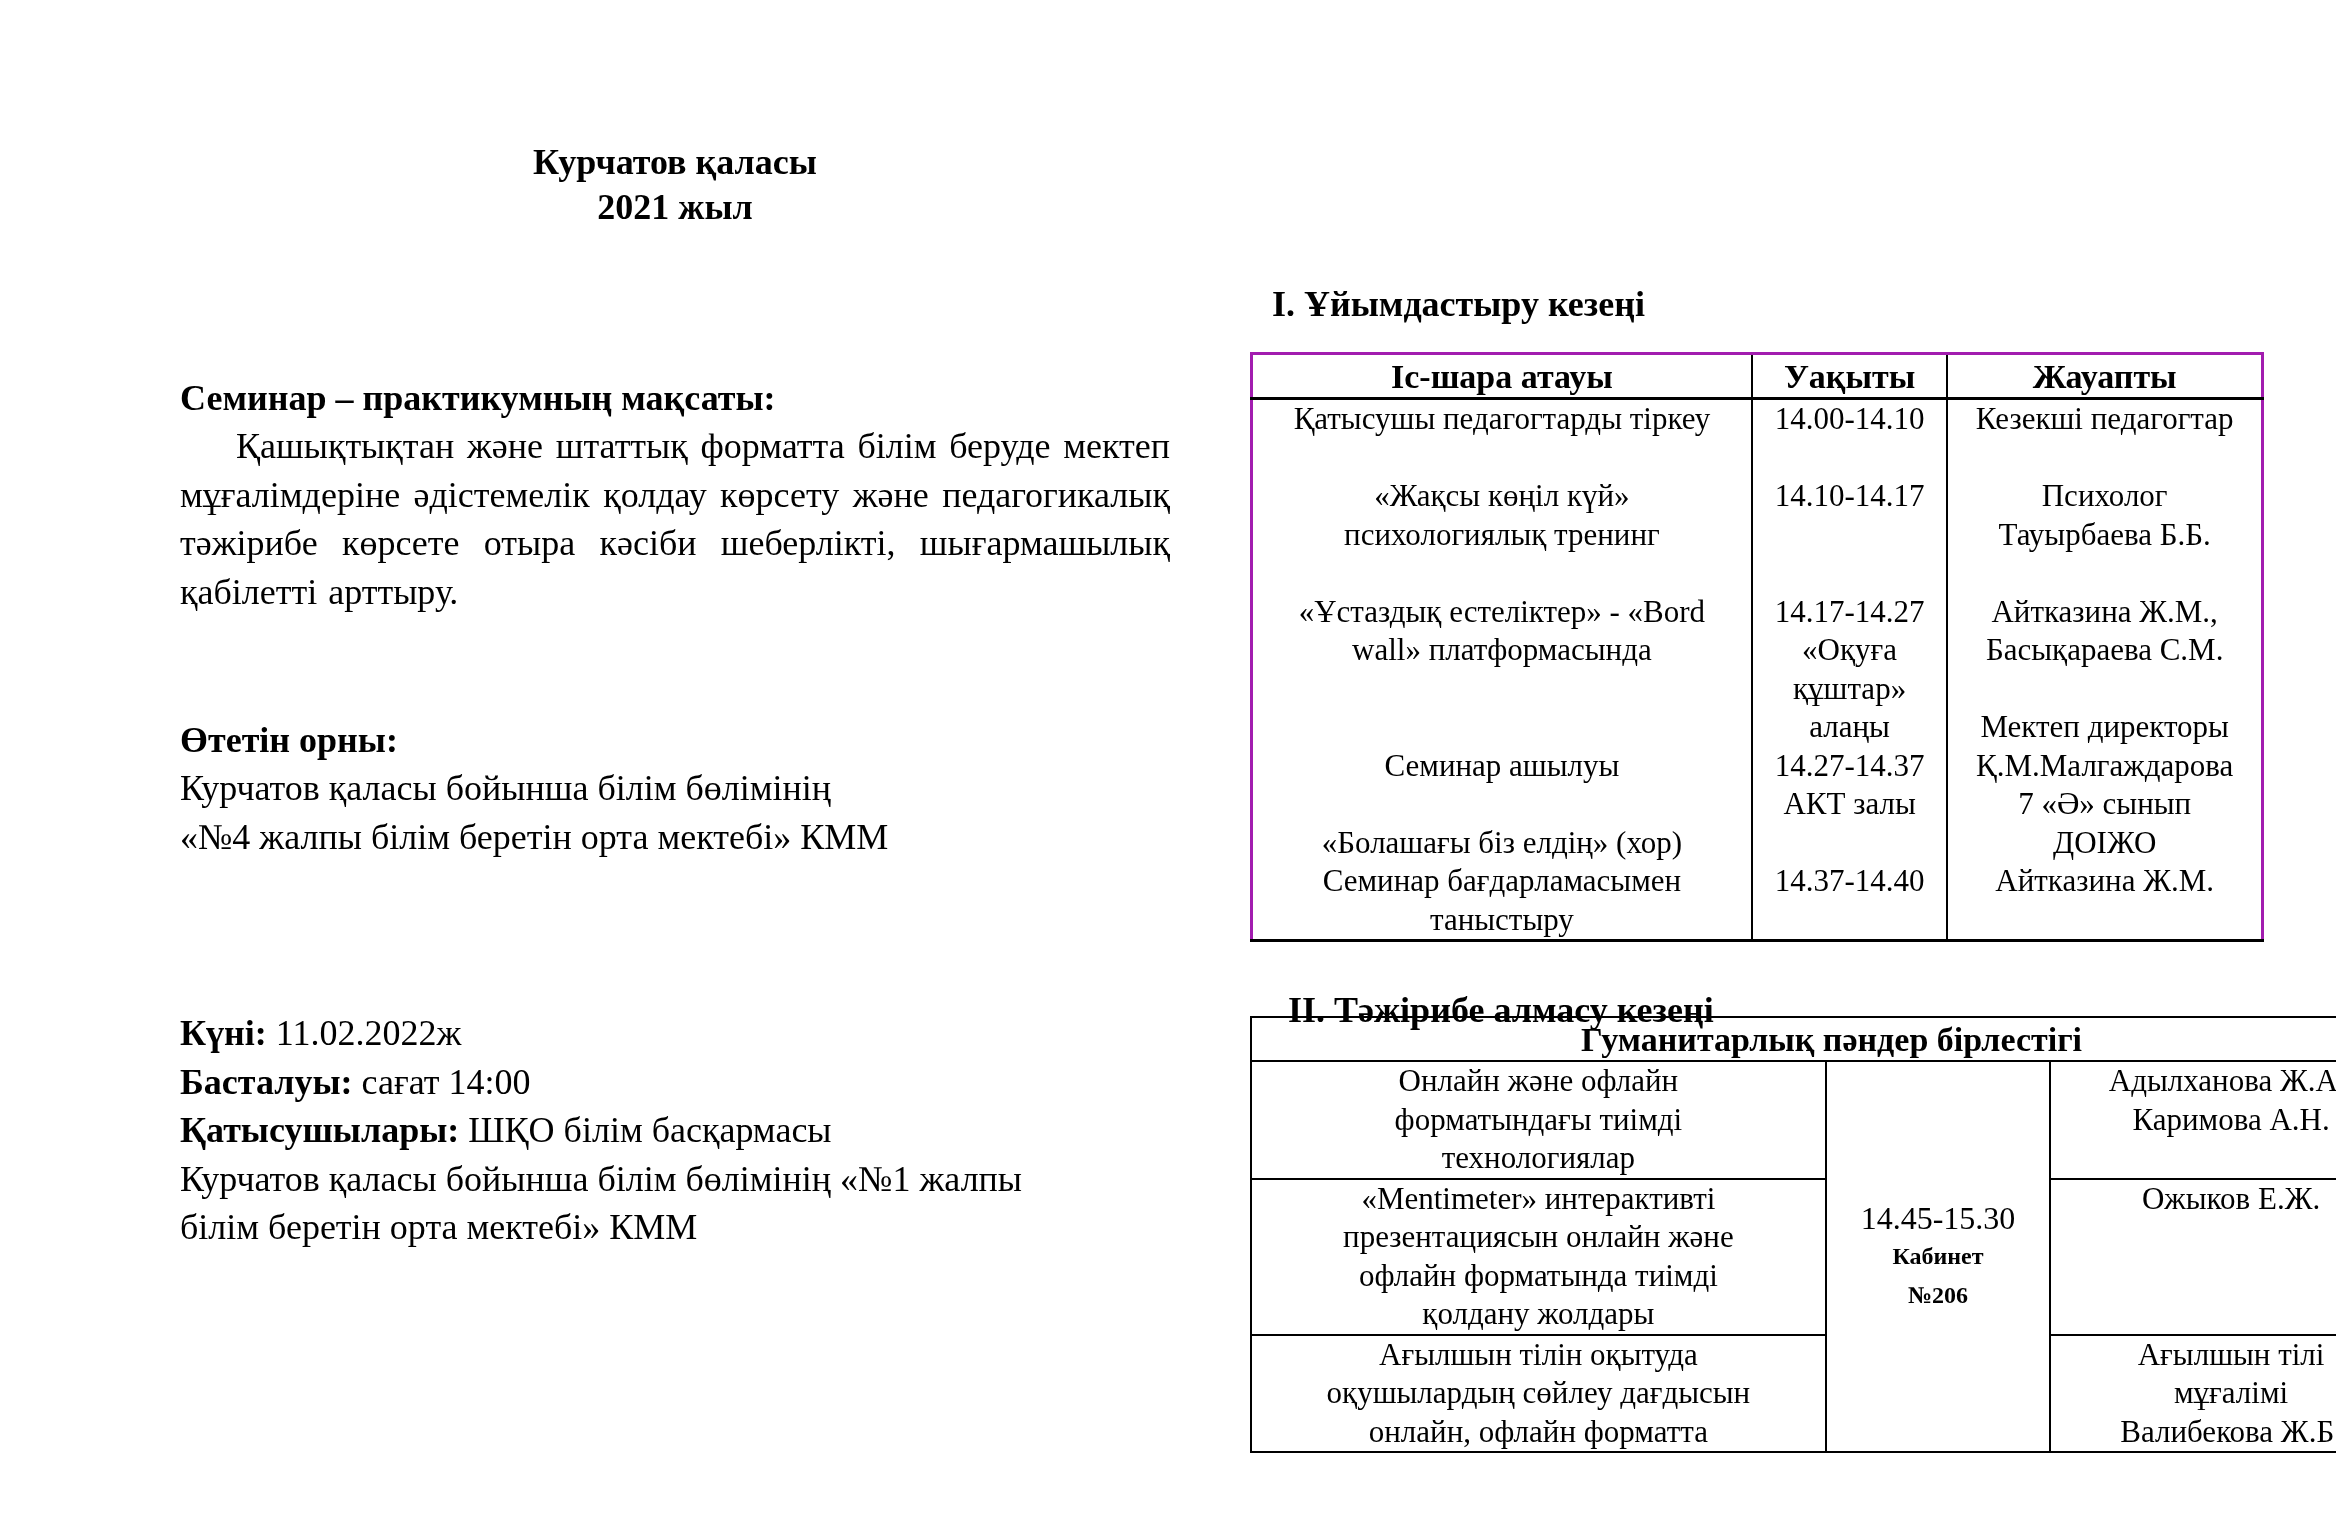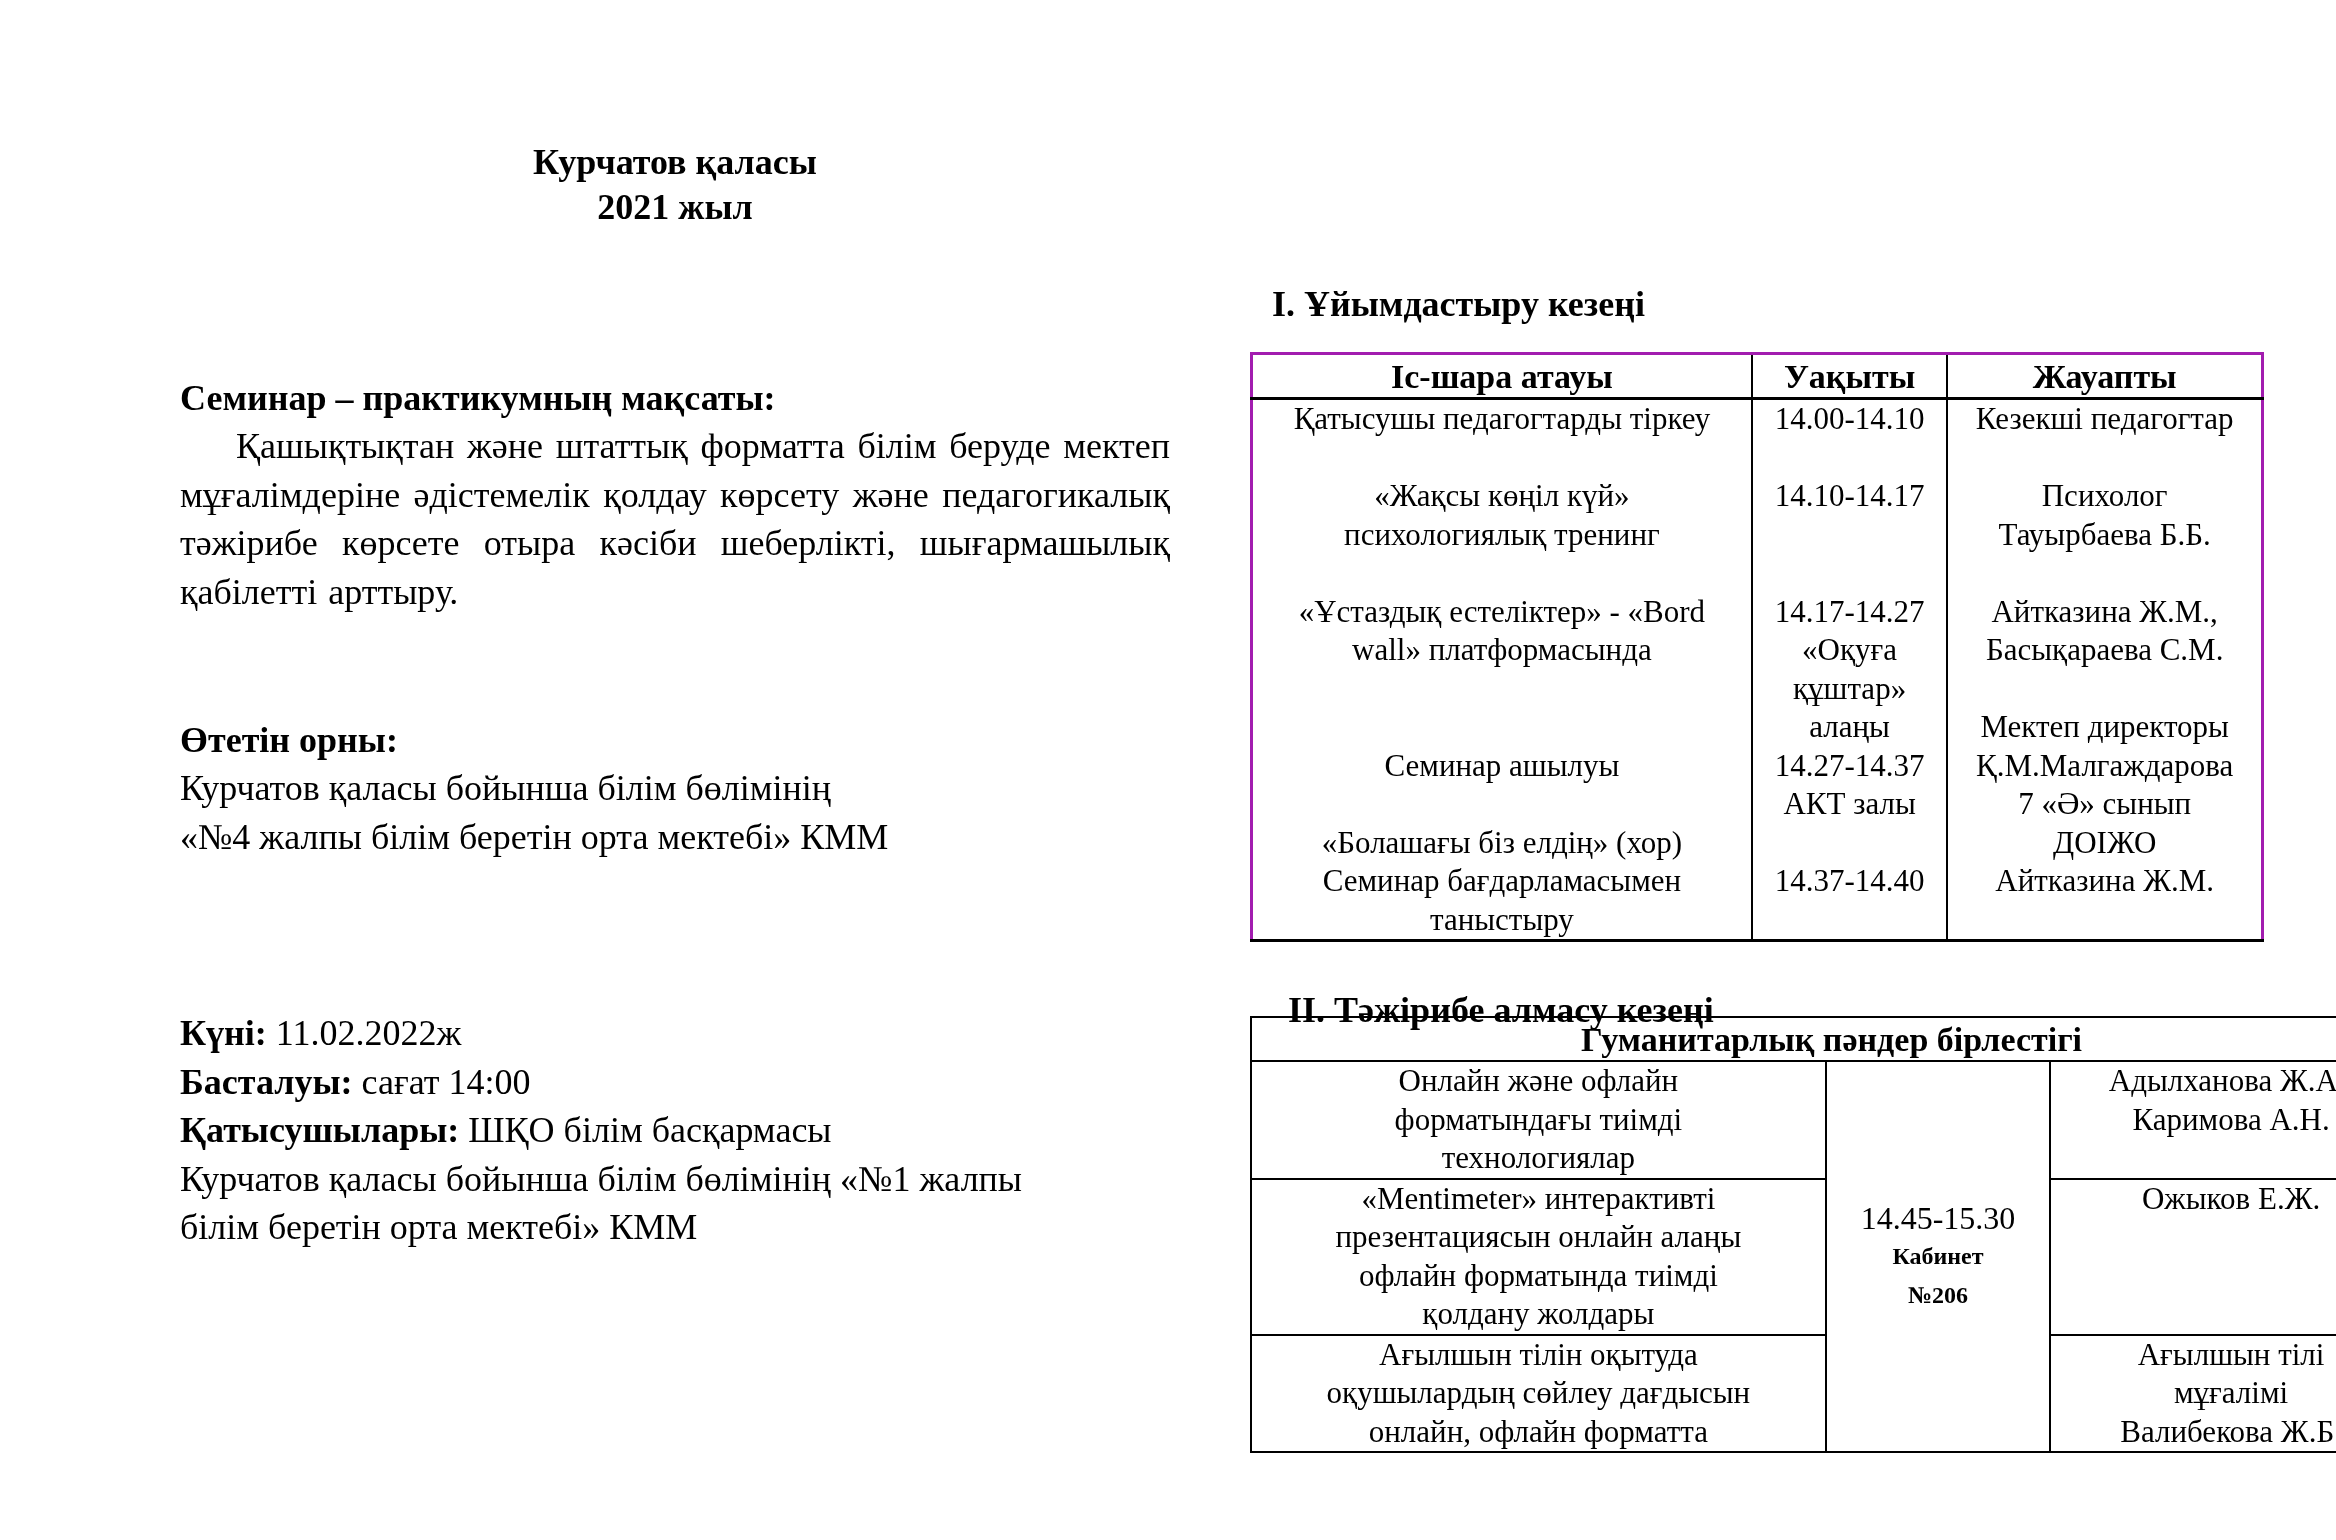--- a/index.html
+++ b/index.html
@@ -227,21 +227,21 @@
       <span class="room-bold">№206</span>
     </td>
     <td>
       <span class="cell-line">Адылханова Ж.А.,</span>
       <span class="cell-line">Каримова А.Н.</span>
     </td>
   </tr>
   <tr>
     <td>
       <span class="cell-line">«Mentimeter» интерактивті</span>
-      <span class="cell-line">презентациясын онлайн алаңы</span>
+      <span class="cell-line">презентациясын онлайн және</span>
       <span class="cell-line">офлайн форматында тиімді</span>
       <span class="cell-line">қолдану жолдары</span>
     </td>
     <td>
       <span class="cell-line">Ожыков Е.Ж.</span>
     </td>
   </tr>
   <tr>
     <td>
       <span class="cell-line">Ағылшын тілін оқытуда</span>

